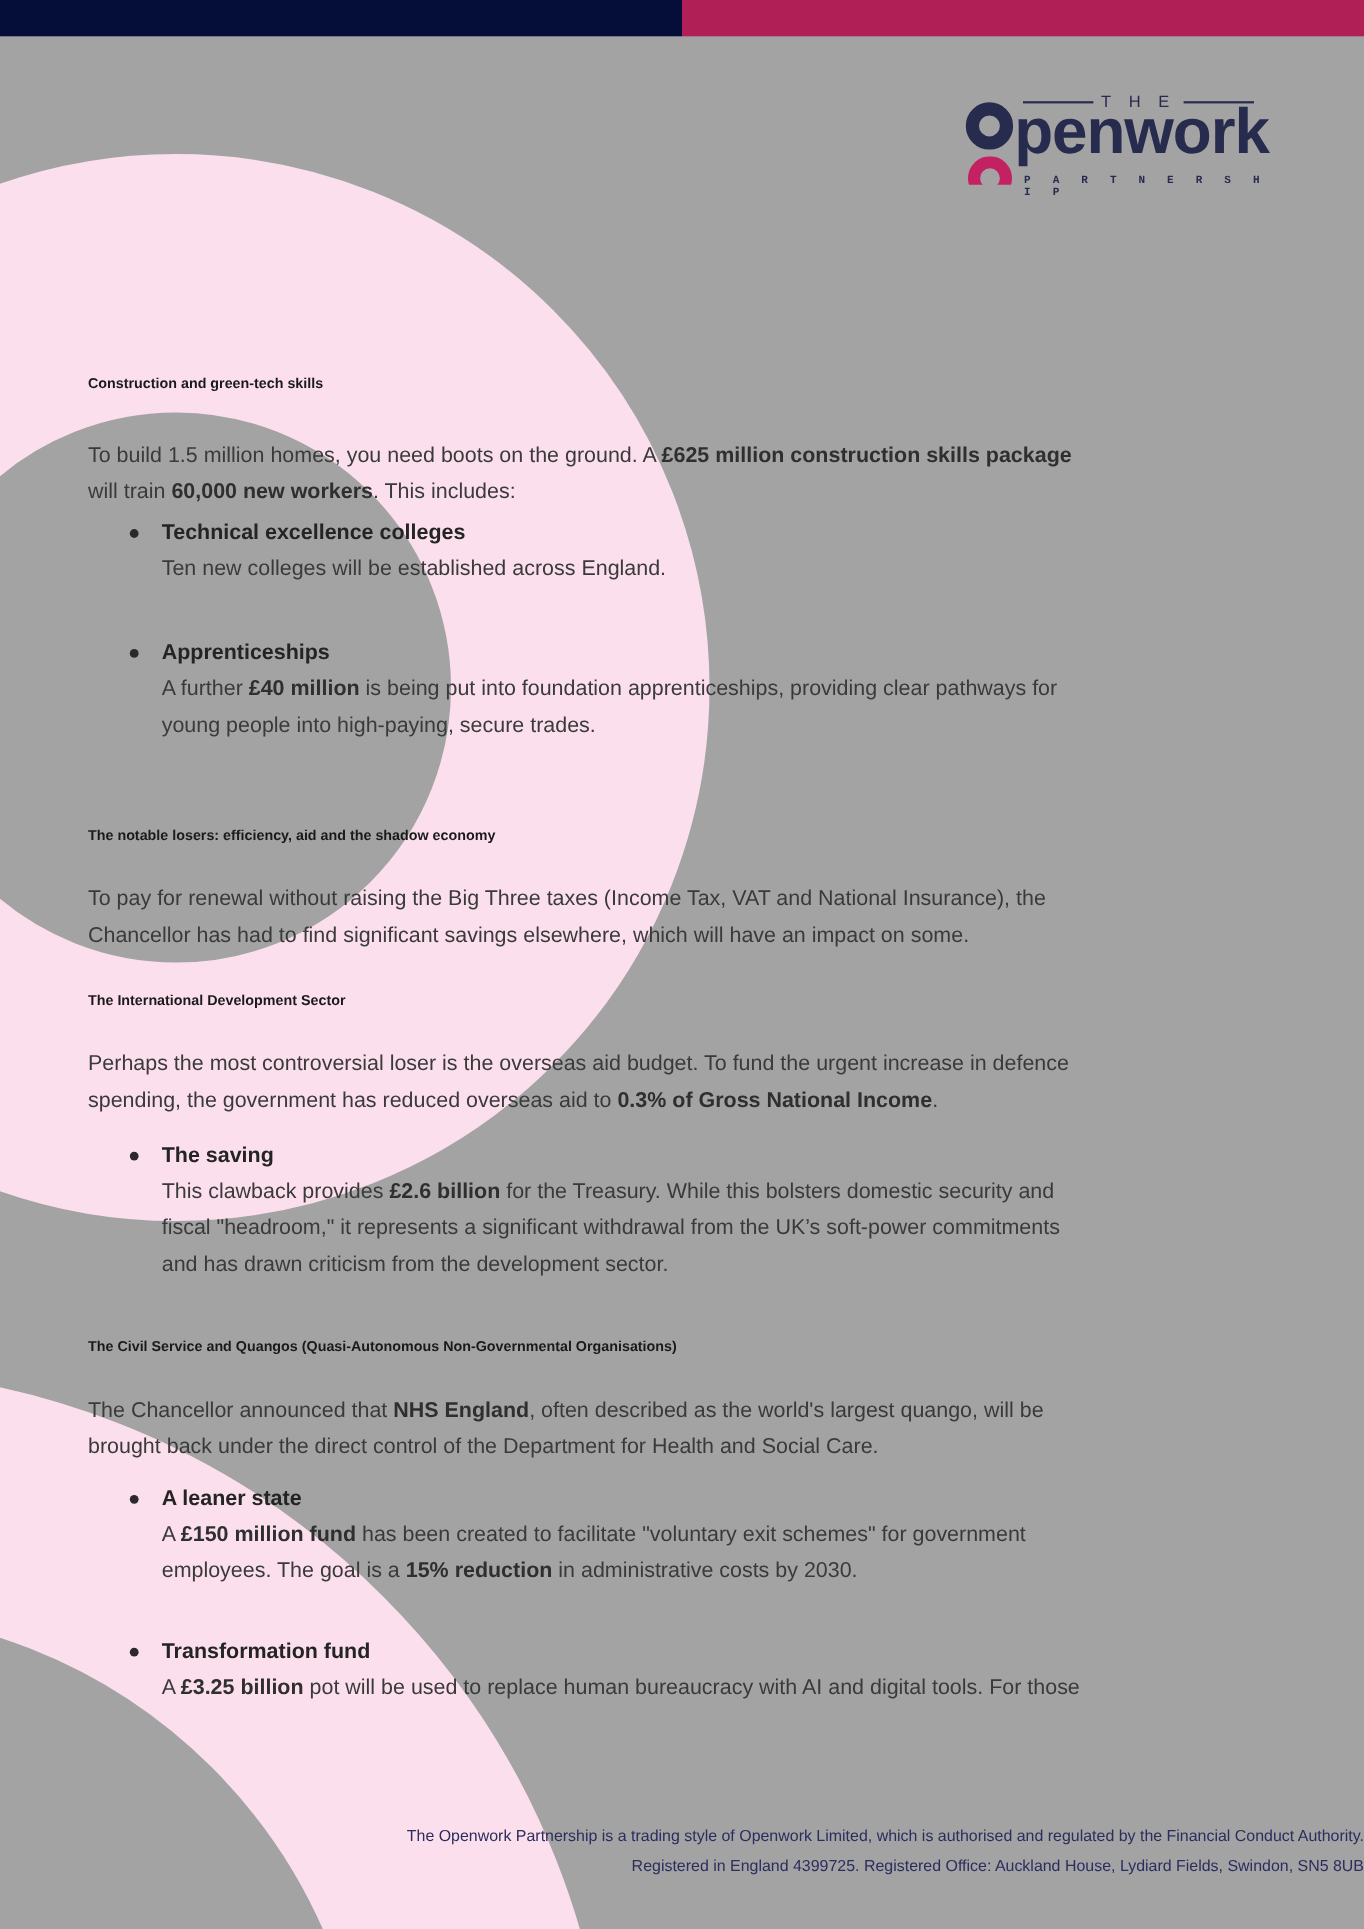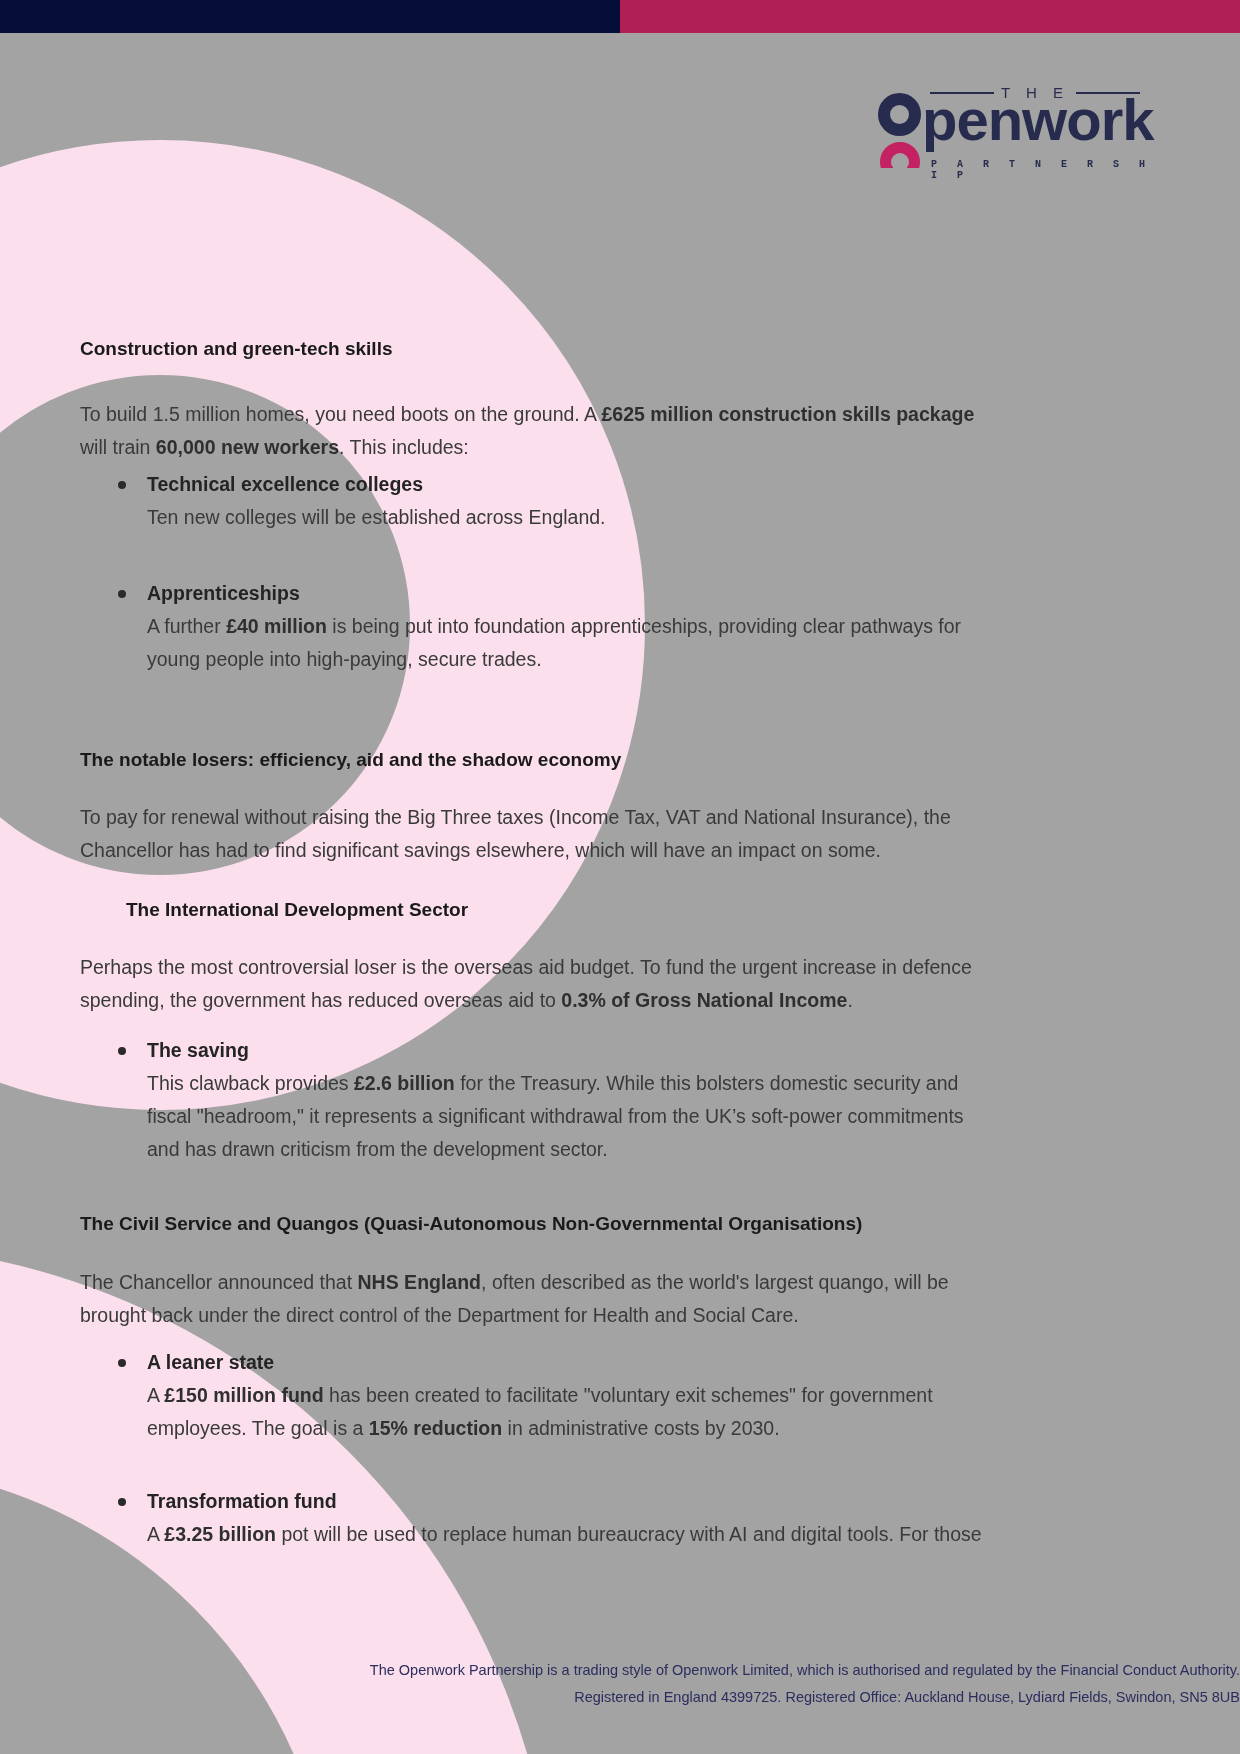--- a/index.html
+++ b/index.html
@@ -26,21 +26,21 @@
   .the-row { position:absolute; left:70px; top:4px; width:210px; display:flex; align-items:center; gap:7px; color:#272c4e; }
   .the-row .rule { flex:1; height:2px; background:#272c4e; }
   .the-text { font-size:15px; letter-spacing:6px; font-weight:400; }
   .penwork { position:absolute; left:62px; top:11px; font-size:58px; font-weight:700; color:#272c4e; letter-spacing:-1px; line-height:1; }
   .partnership { position:absolute; left:71px; top:79px; font-size:10px; letter-spacing:7px; font-weight:600; color:#272c4e;font-family:Liberation Mono, monospace; }
 
   
   .para, .bullet { position:absolute; z-index:1; color:#3a3a3a; font-size:19.5px; }
   .tline { height:33px; line-height:33px; white-space:nowrap; }
   .tline b { color:#2f2f2f; }
-  .heading { position:absolute; z-index:1; left:80px; color:#1a1a1a; font-size:19px; font-weight:700; height:30px; line-height:30px; white-space:nowrap; }
+  .heading { position:absolute; z-index:1; left:80px; color:#1a1a1a; font-size:13px; font-weight:700; height:30px; line-height:30px; white-space:nowrap; }
   .btitle { height:33px; line-height:33px; font-weight:700; color:#242424; white-space:nowrap; }
   .bullet { left:147px; }
   .dot { position:absolute; left:-29px; top:13px; width:8px; height:8px; border-radius:50%; background:#2a2a2a; }
 
   .footer { position:absolute; z-index:1; left:0; top:1657px; width:1240px; text-align:right; color:#2b2d5e; font-size:14.5px; line-height:27px; }
 </style>
 </head>
 <body>
 
 <div class="page">
@@ -86,21 +86,21 @@
     <div class="tline"><span>young people into high-paying, secure trades.</span></div>
   </div>
 
   <div class="heading" style="top:745px;">The notable losers: efficiency, aid and the shadow economy</div>
 
   <div class="para" style="top:801px; left:80px;">
     <div class="tline"><span>To pay for renewal without raising the Big Three taxes (Income Tax, VAT and National Insurance), the</span></div>
     <div class="tline"><span>Chancellor has had to find significant savings elsewhere, which will have an impact on some.</span></div>
   </div>
 
-  <div class="heading" style="top:895px;margin-left:46px;">The International Development Sector</div>
+  <div class="heading" style="top:895px;">The International Development Sector</div>
 
   <div class="para" style="top:951px; left:80px;">
     <div class="tline"><span>Perhaps the most controversial loser is the overseas aid budget. To fund the urgent increase in defence</span></div>
     <div class="tline"><span>spending, the government has reduced overseas aid to </span><b>0.3% of Gross National Income</b><span>.</span></div>
   </div>
 
   <div class="bullet" style="top:1034px;">
     <span class="dot"></span>
     <div class="btitle">The saving</div>
     <div class="tline"><span>This clawback provides </span><b>£2.6 billion</b><span> for the Treasury. While this bolsters domestic security and</span></div>

